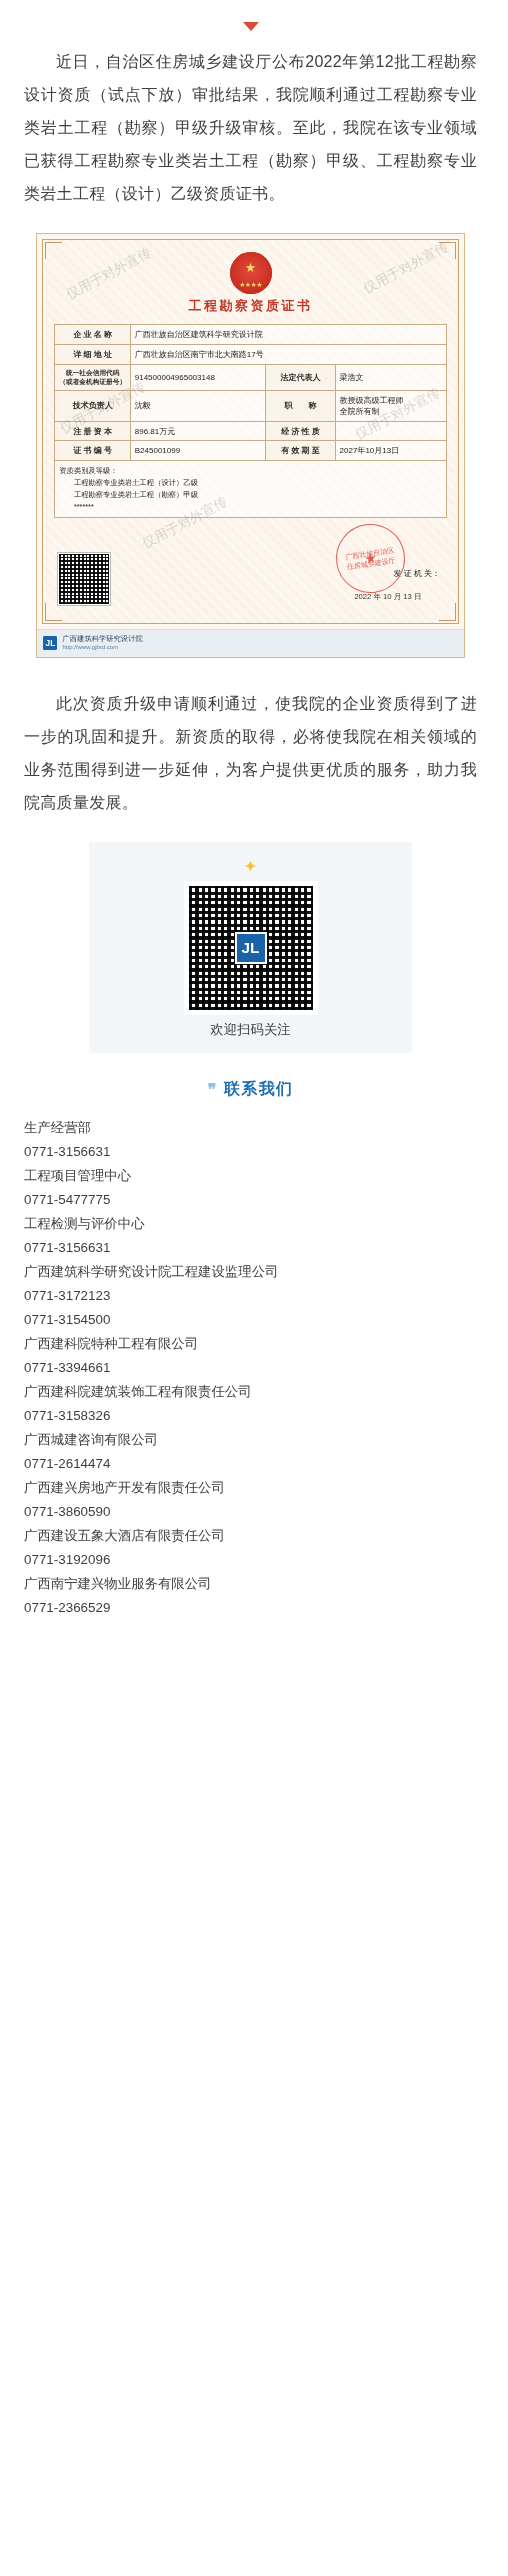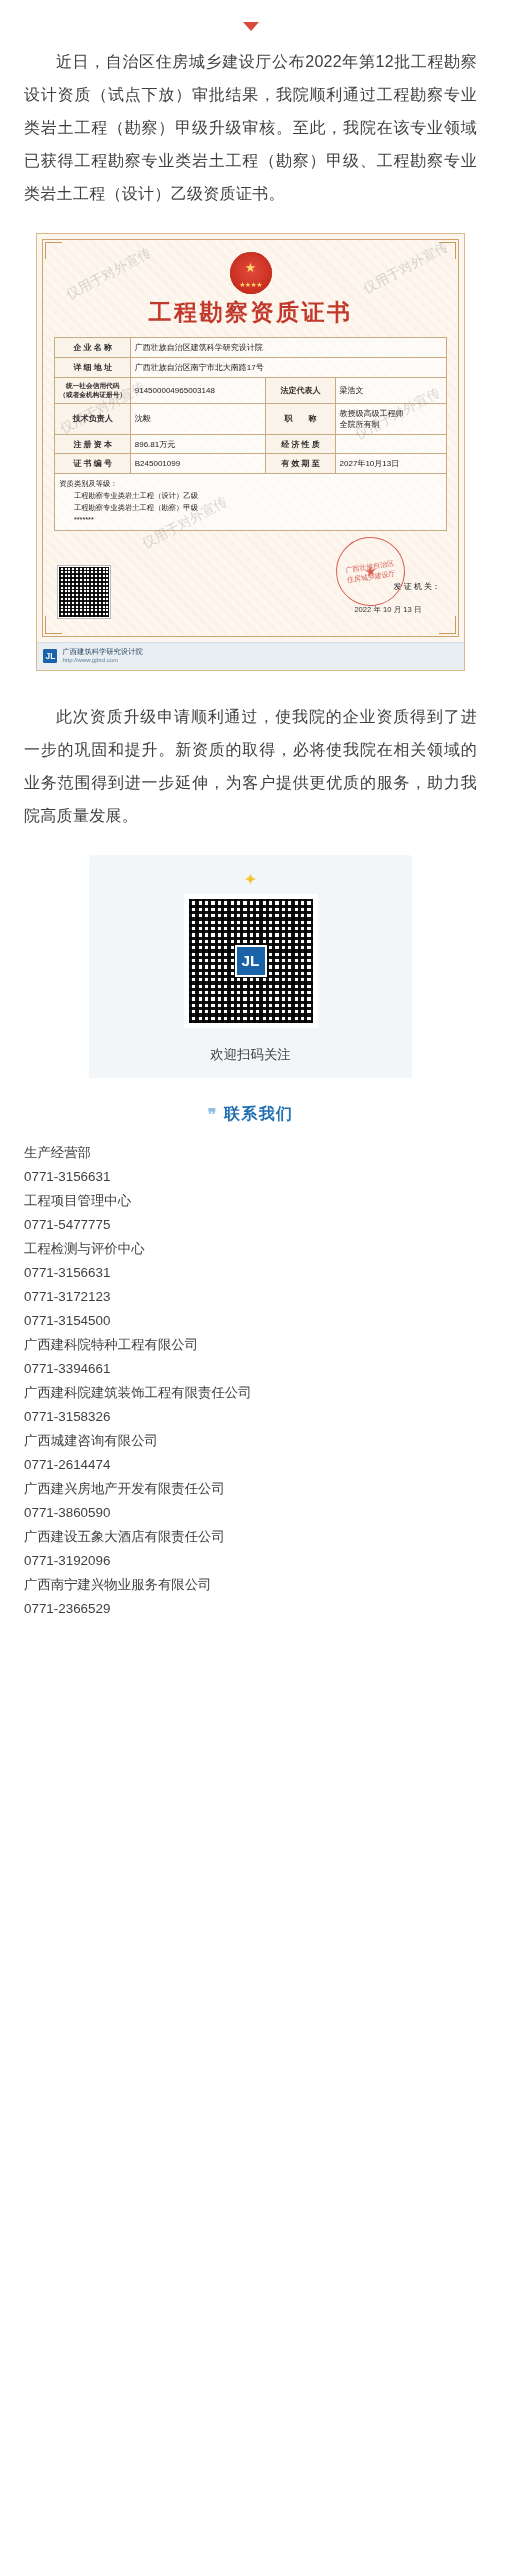--- a/index.html
+++ b/index.html
@@ -100,21 +100,21 @@
     position: absolute;
     left: 0; right: 0;
     bottom: 5.1px;
     text-align: center;
     color: #ffd76b;
     font-size: 7px;
     letter-spacing: -0.6px;
   }
   .cert-title {
     text-align: center;
-    font-size: 23px;
+    font-size: 13px;
     color: #c0392b;
     font-weight: bold;
     letter-spacing: 2.5px;
     margin: 1.3px 0 9px 0;
     font-family: "Liberation Serif", serif;
   }
   .cert-table {
     width: 100%;
     border-collapse: collapse;
     font-size: 8px;
@@ -272,21 +272,21 @@
     transform: translate(-50%,-50%);
     width: 28px; height: 28px;
     background: #1a63a8;
     color: #fff;
     font-size: 15.3px;
     font-weight: bold;
     display: flex; align-items: center; justify-content: center;
     border: 2.5px solid #fff;
   }
   .qr-caption {
-    margin-top: 18px;
+    margin-top: 6px;
     font-size: 13.4px;
     color: #3f3f3f;
   }
 
   
   .contact-head {
     text-align: center;
     margin: 25.4px 0 16.5px 0;
     font-size: 16px;
     color: #1f6fb2;
@@ -420,20 +420,21 @@
     <span class="quote">❞</span><span>联系我们</span>
   </div>
 
   <div class="contact-list">
     <div>生产经营部</div>
     <div>0771-3156631</div>
     <div>工程项目管理中心</div>
     <div>0771-5477775</div>
     <div>工程检测与评价中心</div>
     <div>0771-3156631</div>
+    <div>广西建筑科学研究设计院工程建设监理公司</div>
     <div>0771-3172123</div>
     <div>0771-3154500</div>
     <div>广西建科院特种工程有限公司</div>
     <div>0771-3394661</div>
     <div>广西建科院建筑装饰工程有限责任公司</div>
     <div>0771-3158326</div>
     <div>广西城建咨询有限公司</div>
     <div>0771-2614474</div>
     <div>广西建兴房地产开发有限责任公司</div>
     <div>0771-3860590</div>

